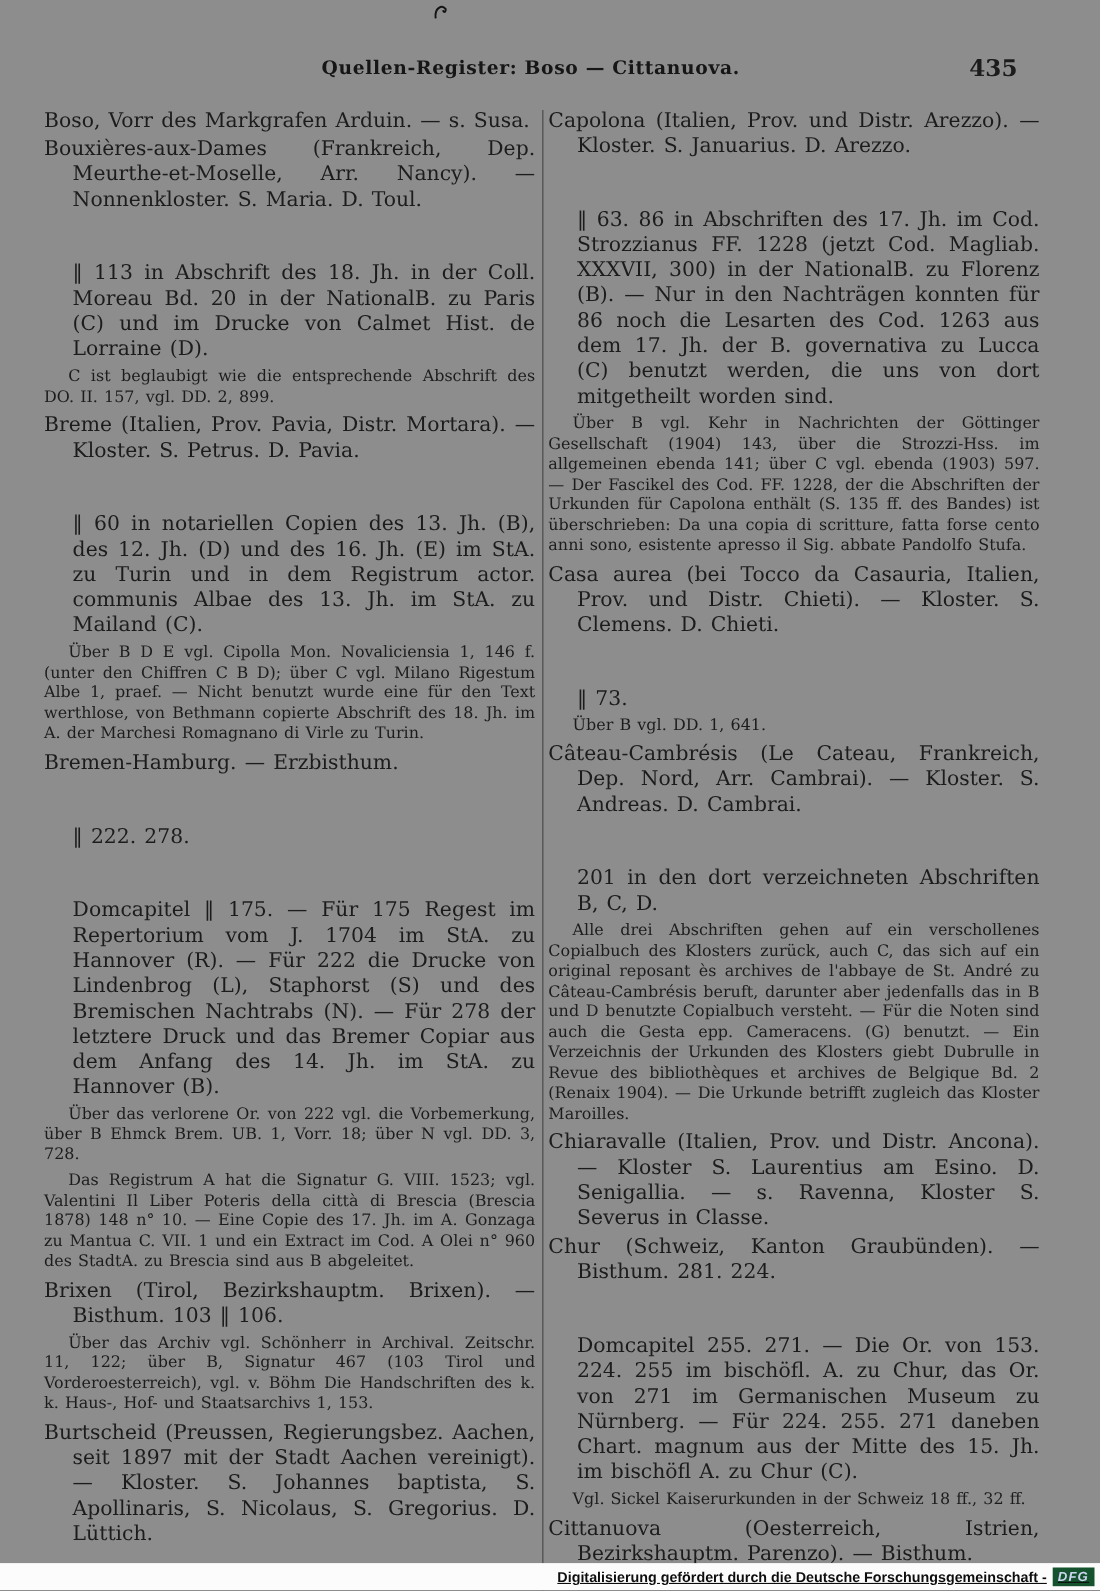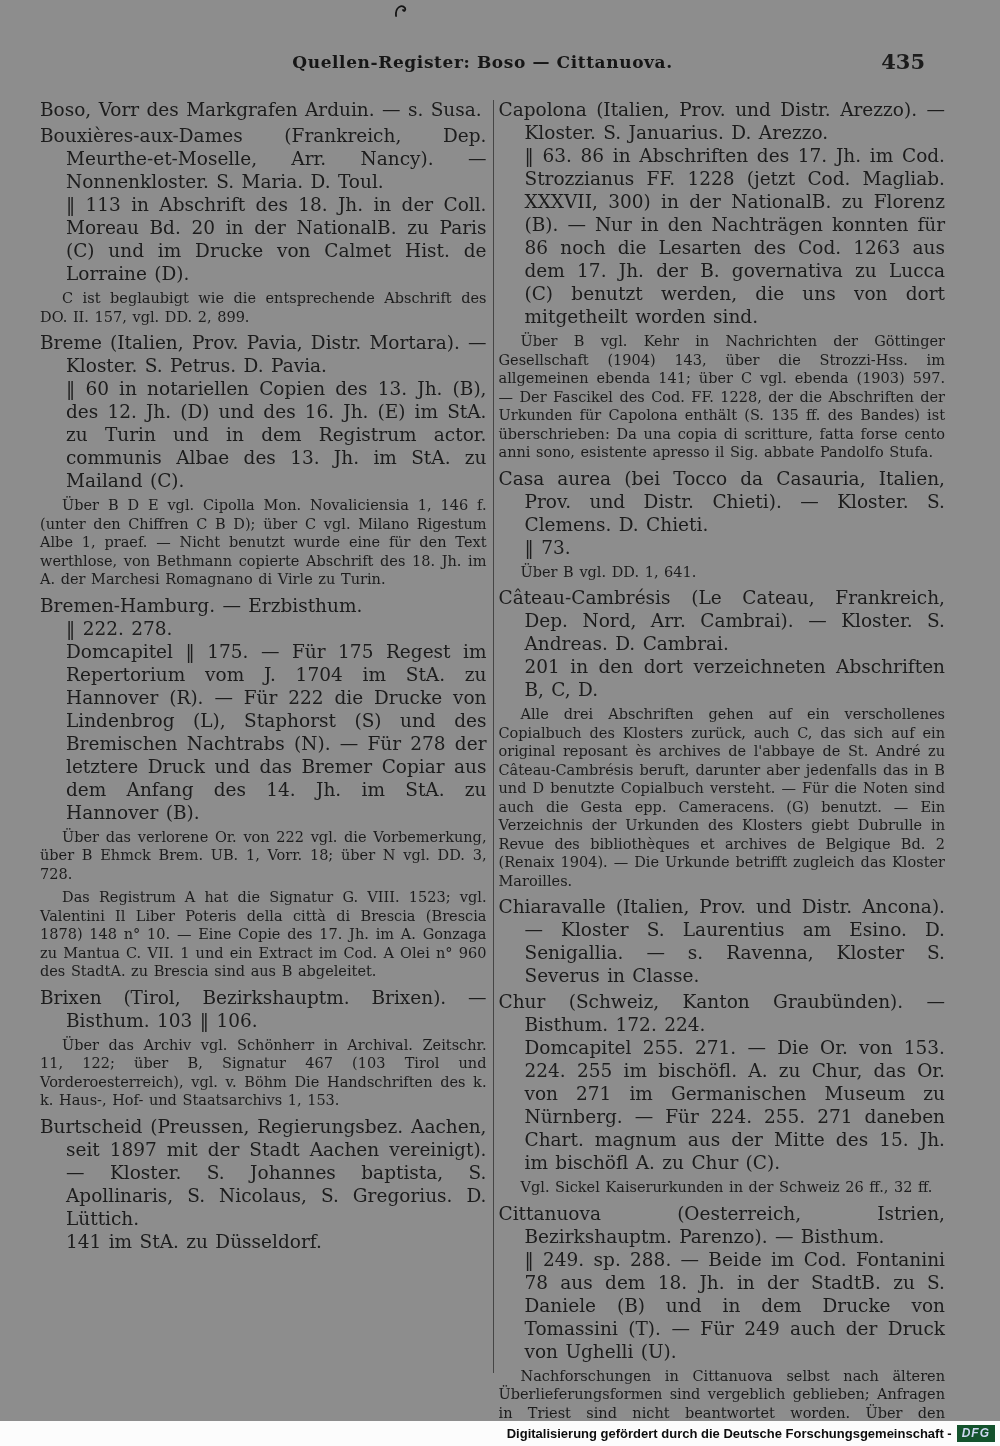--- a/index.html
+++ b/index.html
@@ -37,35 +37,35 @@
     width: 1px; background: #454545;
     margin: 2px 5px 110px 6px;
   }
   .col .para {
     font-size: 18.5px; line-height: 23px;
     text-align: justify;
     word-spacing: 1.5px;
   }
   .entry { margin-bottom: 3px; }
   .para.head { text-indent: -26px; padding-left: 26px; }
-  .para.sub  { padding-left: 26px; }
+  .para.sub  { padding-left: 26px; margin-top: 44px; }
   .para.note {
     font-size: 14.5px; line-height: 18.5px;
     text-indent: 22px; padding-left: 0;
     margin: 4px 0 5px 0;
     word-spacing: 1px;
   }
   #artifact-squiggle { position: absolute; left: 393px; top: 3px; }
   #digitization-bar {
     position: absolute; left: 0; right: 0; bottom: 0;
     height: 25px; background: #fcfcfc;
     display: flex; align-items: center; justify-content: flex-end;
     gap: 5px; padding-right: 5px; box-sizing: border-box;
     font-family: "Liberation Sans", sans-serif;
-    font-size: 13px; font-weight: bold; color: #0d0d0d;
+    font-size: 13px; font-weight: bold; color: #0d0d0d; text-decoration: underline;
   }
   #dfg-logo {
     display: inline-block;
     color: #cdd6f0;
     font-size: 12px; font-weight: bold; font-style: italic;
     padding: 2px 5px 3px 5px;
     letter-spacing: 1px;
     line-height: 1;
   }
 </style>
@@ -132,23 +132,23 @@
         </div>
         <div class="entry">
           <div class="para head">Câteau-Cambrésis (Le Cateau, Frankreich, Dep. Nord, Arr. Cambrai). — Kloster. S. Andreas. D. Cambrai.</div>
           <div class="para sub">201 in den dort verzeichneten Abschriften B, C, D.</div>
           <div class="para note">Alle drei Abschriften gehen auf ein verschollenes Copialbuch des Klosters zurück, auch C, das sich auf ein original reposant ès archives de l'abbaye de St. André zu Câteau-Cambrésis beruft, darunter aber jedenfalls das in B und D benutzte Copialbuch versteht. — Für die Noten sind auch die Gesta epp. Cameracens. (G) benutzt. — Ein Verzeichnis der Urkunden des Klosters giebt Dubrulle in Revue des bibliothèques et archives de Belgique Bd. 2 (Renaix 1904). — Die Urkunde betrifft zugleich das Kloster Maroilles.</div>
         </div>
         <div class="entry">
           <div class="para head">Chiaravalle (Italien, Prov. und Distr. Ancona). — Kloster S. Laurentius am Esino. D. Senigallia. — s. Ravenna, Kloster S. Severus in Classe.</div>
         </div>
         <div class="entry">
-          <div class="para head">Chur (Schweiz, Kanton Graubünden). — Bisthum. 172. 224.</div>
+          <div class="para head">Chur (Schweiz, Kanton Graubünden). — Bisthum. 281. 224.</div>
           <div class="para sub">Domcapitel 255. 271. — Die Or. von 153. 224. 255 im bischöfl. A. zu Chur, das Or. von 271 im Germanischen Museum zu Nürnberg. — Für 224. 255. 271 daneben Chart. magnum aus der Mitte des 15. Jh. im bischöfl A. zu Chur (C).</div>
-          <div class="para note">Vgl. Sickel Kaiserurkunden in der Schweiz 26 ff., 32 ff.</div>
+          <div class="para note">Vgl. Sickel Kaiserurkunden in der Schweiz 18 ff., 32 ff.</div>
         </div>
         <div class="entry">
           <div class="para head">Cittanuova (Oesterreich, Istrien, Bezirkshauptm. Parenzo). — Bisthum.</div>
           <div class="para sub">‖ 249. sp. 288. — Beide im Cod. Fontanini 78 aus dem 18. Jh. in der StadtB. zu S. Daniele (B) und in dem Drucke von Tomassini (T). — Für 249 auch der Druck von Ughelli (U).</div>
           <div class="para note">Nachforschungen in Cittanuova selbst nach älteren Überlieferungsformen sind vergeblich geblieben; Anfragen in Triest sind nicht beantwortet worden. Über den Zusammenhang von B U T vgl. die Vorbemerkung zu 249. — Die Abschrift in B ist geschöpft ex historia Istriensi Francisci</div>
         </div>
       </div>
   </div>
 
   <div id="digitization-bar">

